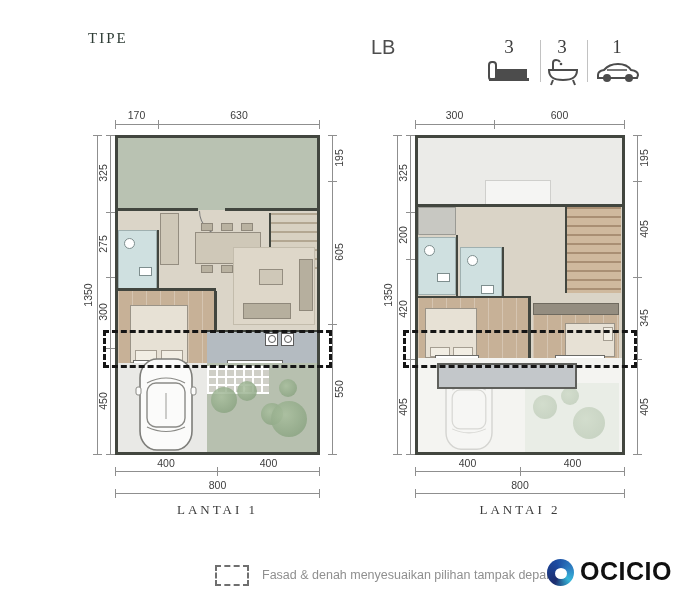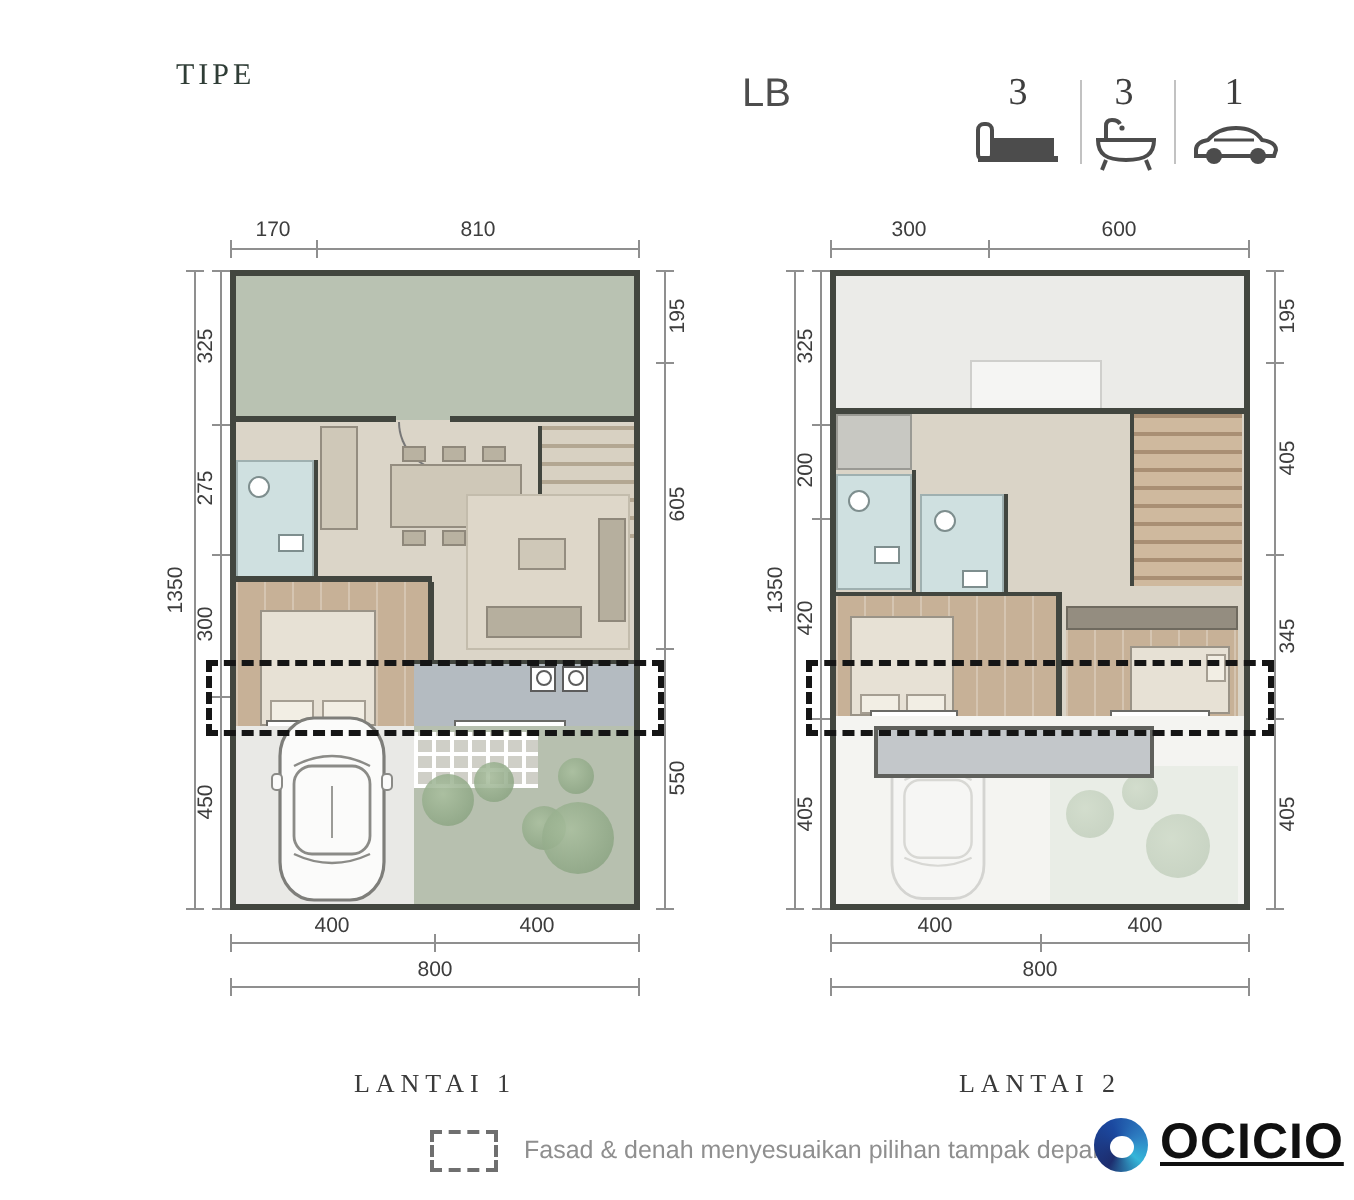--- a/index.html
+++ b/index.html
@@ -13,21 +13,21 @@
   .lbval{font-size:23px;font-weight:bold;color:#3f3f3f;}
   .statnum{font-family:"Liberation Serif",serif;font-size:19px;color:#3e3e3e;text-align:center;}
   .statsep{width:1px;background:#c2c2c2;}
   
   .dl-h{border-top:1px solid #8f8f8f;height:0;}
   .dl-v{border-left:1px solid #8f8f8f;width:0;}
   .tick-v{width:1px;height:9px;background:#8f8f8f;}
   .tick-h{width:9px;height:1px;background:#8f8f8f;}
   .dimlabel{font-size:10.5px;color:#3d3d3d;text-align:center;}
   .vdim{width:40px;font-size:10.5px;color:#3d3d3d;text-align:center;transform:rotate(-90deg);}
-  .lantai{font-family:"Liberation Serif",serif;font-size:13px;letter-spacing:3px;color:#3a3a3a;text-align:center;margin-top:32px;}
+  .lantai{font-family:"Liberation Serif",serif;font-size:13px;letter-spacing:3px;color:#3a3a3a;text-align:center;}
   
   .footprint{border:3px solid #42463f;box-sizing:border-box;}
   .wall{background:#42463f;}
   .stairs1{background:#d8d1c2;background-image:repeating-linear-gradient(180deg,#b3a792 0,#b3a792 2px,transparent 2px,transparent 9px);border-left:2px solid #42463f;}
   .stairs2{background:#cfb99e;background-image:repeating-linear-gradient(180deg,#a98f74 0,#a98f74 2px,transparent 2px,transparent 9px);border-left:2px solid #42463f;}
   .wood{background:#c7b197;background-image:repeating-linear-gradient(90deg,rgba(255,255,255,.25) 0,rgba(255,255,255,.25) 1px,transparent 1px,transparent 14px);}
   .bath{background:#cfe0e0;border:1px solid #9fb0b0;box-sizing:border-box;}
   .bed{background:#e7e1d5;border:1px solid #9a9387;box-sizing:border-box;}
   .pillow{background:#f2eee4;border:1px solid #a59e92;}
   .rug{background:#ded7c9;border:1px solid #c3bcac;box-sizing:border-box;}
@@ -84,21 +84,21 @@
   <div class="abs" style="left:595px;top:60px;">
     <svg width="46" height="24" viewBox="0 0 46 24">
       <path d="M3 15 q0-4 6-5 q5-6 14-6 q9 0 13 6 q7 1 7 5 l-1 3 h-39z" fill="none" stroke="#4c4c4c" stroke-width="2"></path>
       <path d="M12 10 h20" stroke="#4c4c4c" stroke-width="1.5" fill="none"></path>
       <circle cx="12" cy="18" r="4" fill="#4c4c4c"></circle>
       <circle cx="34" cy="18" r="4" fill="#4c4c4c"></circle>
     </svg>
   </div>
 
   <div class="abs dimlabel" style="left:115px;top:109px;width:43px;">170</div>
-  <div class="abs dimlabel" style="left:158px;top:109px;width:162px;">810</div>
+  <div class="abs dimlabel" style="left:158px;top:109px;width:162px;">630</div>
   <div class="abs dl-h" style="left:115px;top:124px;width:205px;"></div>
   <div class="abs tick-v" style="left:115px;top:120px;"></div>
   <div class="abs tick-v" style="left:158px;top:120px;"></div>
   <div class="abs tick-v" style="left:319px;top:120px;"></div>
 
   <div class="abs dl-v" style="left:97px;top:135px;height:320px;"></div>
   <div class="abs tick-h" style="left:93px;top:135px;"></div>
   <div class="abs tick-h" style="left:93px;top:454px;"></div>
   <div class="abs vdim" style="left:68px;top:289px;">1350</div>
 
@@ -295,15 +295,15 @@
     <div class="abs" style="left:22px;top:228px;width:140px;height:26px;background:#c3c7ca;border:2px solid #5f605c;box-sizing:border-box;"></div>
 
     <div class="abs footprint" style="left:0;top:0;width:210px;height:320px;"></div>
     <div class="abs dashedbox" style="left:-12px;top:195px;width:234px;height:38px;"></div>
   </div>
   <div class="abs lantai" style="left:415px;top:502px;width:210px;">LANTAI 2</div>
 
   <div class="abs legendbox" style="left:215px;top:565px;width:30px;height:17px;"></div>
   <div class="abs note" style="left:262px;top:568px;">Fasad &amp; denah menyesuaikan pilihan tampak depan</div>
   <div class="abs logomark" style="left:547px;top:559px;"></div>
-  <div class="abs logotext" style="left:580px;top:557px;text-decoration:underline;">OCICIO</div>
+  <div class="abs logotext" style="left:580px;top:557px;">OCICIO</div>
 
 </div>
 
 </body></html>

